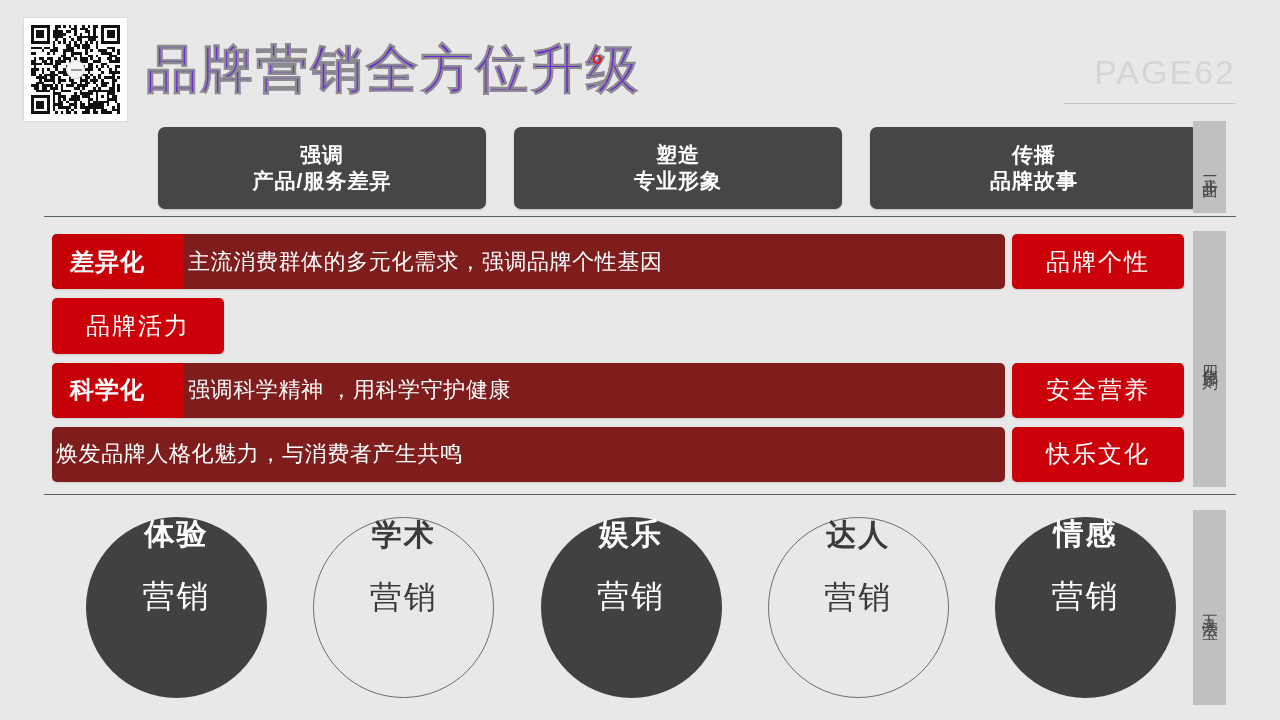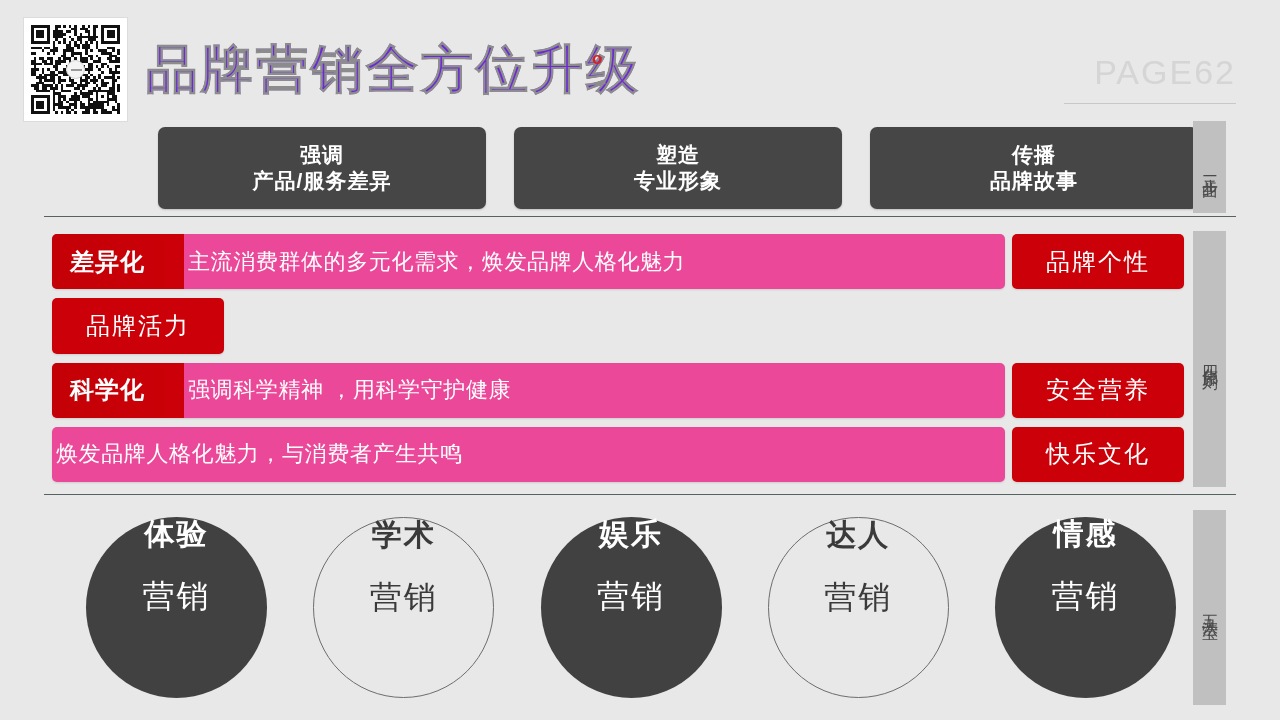--- a/index.html
+++ b/index.html
@@ -156,21 +156,21 @@
     flex-direction: column;
     gap: 9px;
   }
   .p-row {
     flex: 1 1 0;
     display: flex;
     gap: 7px;
   }
   .p-main {
     flex: 1 1 auto;
-    background: #ec4899;
+    background: #7f1d1d;
     border-radius: 5px;
     display: flex;
     align-items: center;
     box-shadow: 0 1px 2px rgba(0,0,0,.12);
     overflow: hidden;
   }
   .p-key {
     width: 132px;
     flex: 0 0 132px;
     padding-left: 18px;
@@ -293,21 +293,21 @@
       <span class="l2">品牌故事</span>
     </div>
   </div>
 
   <div class="divider d1"></div>
 
   <div class="principles">
     <div class="p-row">
       <div class="p-main">
         <span class="p-key">差异化</span>
-        <span class="p-desc">主流消费群体的多元化需求，焕发品牌人格化魅力</span>
+        <span class="p-desc">主流消费群体的多元化需求，强调品牌个性基因</span>
       </div>
       <div class="p-tag">品牌个性</div>
     </div>
     <div class="p-row">
       <div class="p-tag">品牌活力</div>
     </div>
     <div class="p-row">
       <div class="p-main">
         <span class="p-key">科学化</span>
         <span class="p-desc">强调科学精神 ，用科学守护健康</span>

